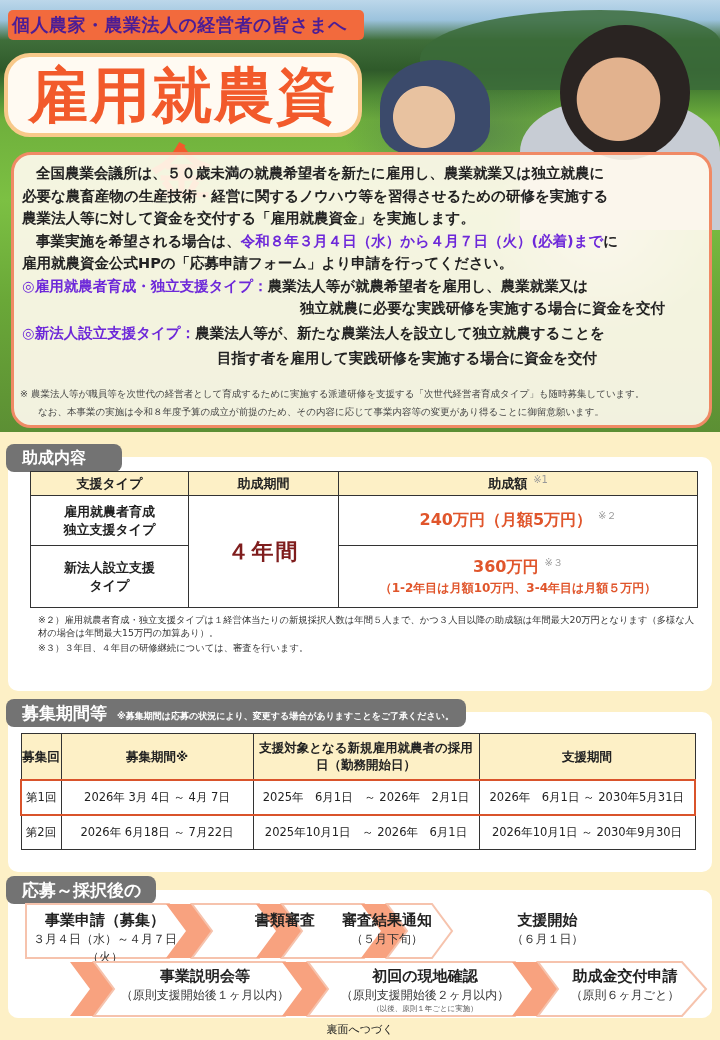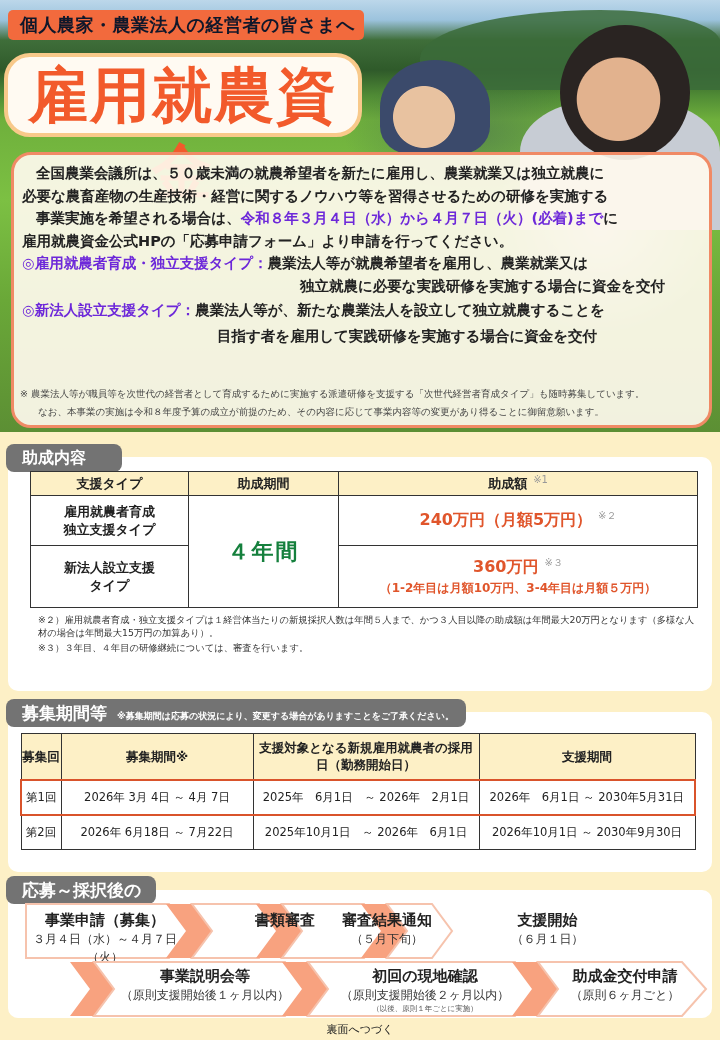--- a/index.html
+++ b/index.html
@@ -33,22 +33,22 @@
     border-radius: 50%;
     background: radial-gradient(circle at 45% 55%, #e2b28e 0 40%, transparent 41%), #2a2422;
   }
   .hero .shirt-b {
     position: absolute; left: 520px; top: 100px; width: 200px; height: 130px;
     border-radius: 40% 40% 0 0;
     background: #c7ccd4;
   }
   .tagline {
     position: absolute; left: 8px; top: 10px; height: 30px; width: 356px;
-    background: #f26a3d; color: #0f172a; border-radius: 5px;
-    font-weight: bold; font-size: 18px; line-height: 30px; padding-left: 12px;
+    background: #f26a3d; color: #4c1d95; border-radius: 5px;
+    font-weight: bold; font-size: 18px; line-height: 30px; padding-left: 4px;
     letter-spacing: 0.5px;
   }
   .main-title {
     position: absolute; left: 4px; top: 53px; width: 358px; height: 84px;
     background: #fffaf2; border-radius: 26px;
     border: 4px solid #f8c98a;
     color: #f25a2b; font-weight: bold; font-size: 60px; line-height: 76px;
     text-align: center; letter-spacing: 2px;
   }
   .intro-box {
@@ -84,21 +84,21 @@
 
   
   table { border-collapse: collapse; }
   .grant-table {
     position: absolute; left: 30px; top: 471px; width: 668px;
     font-size: 13px;
   }
   .grant-table th, .grant-table td { border: 1.5px solid #333; text-align: center; }
   .grant-table th { background: #fdf0c6; font-weight: bold; height: 24px; font-size: 13px; }
   .grant-table td.type { width: 158px; font-weight: bold; font-size: 13px; line-height: 18px; height: 50px; }
-  .grant-table td.period { width: 150px; color: #15803d; font-size: 22px; font-weight: bold; letter-spacing: 2px; }
+  .grant-table td.period { width: 150px; color: #7f1d1d; font-size: 22px; font-weight: bold; letter-spacing: 2px; }
   .grant-table td.amt { color: #e0552b; font-weight: bold; font-size: 16px; }
   .grant-table sup, .sm-note { color: #999; font-size: 10px; font-weight: normal; vertical-align: super; margin-left: 6px; }
   .grant-table .amt-sub { display: block; font-size: 12px; margin-top: 2px; }
 
   .foot-notes {
     position: absolute; left: 38px; top: 613px; width: 660px;
     font-size: 9.3px; line-height: 13px; color: #333;
   }
 
   
@@ -135,20 +135,21 @@
   <div class="person-b"></div>
 </div>
 
 <div class="tagline">個人農家・農業法人の経営者の皆さまへ</div>
 <div class="main-title">雇用就農資金</div>
 
 <div class="intro-box"></div>
 <div class="intro-text">
   <div class="p indent">全国農業会議所は、５０歳未満の就農希望者を新たに雇用し、農業就業又は独立就農に</div>
   <div class="p">必要な農畜産物の生産技術・経営に関するノウハウ等を習得させるための研修を実施する</div>
+  <div class="p">農業法人等に対して資金を交付する「雇用就農資金」を実施します。</div>
   <div class="p indent"><span>事業実施を希望される場合は、</span><span class="orange">令和８年３月４日（水）から４月７日（火）(必着)まで</span><span>に</span></div>
   <div class="p">雇用就農資金公式HPの「応募申請フォーム」より申請を行ってください。</div>
   <div class="type-line" style="padding-left:0;">
     <span class="orange">◎雇用就農者育成・独立支援タイプ：</span><span>農業法人等が就農希望者を雇用し、農業就業又は</span>
     <span class="cont" style="padding-left:278px;">独立就農に必要な実践研修を実施する場合に資金を交付</span>
   </div>
   <div class="type-line" style="padding-top:2px;">
     <span class="orange">◎新法人設立支援タイプ：</span><span>農業法人等が、新たな農業法人を設立して独立就農することを</span>
     <span class="cont" style="padding-left:195px; padding-top:3px;">目指す者を雇用して実践研修を実施する場合に資金を交付</span>
   </div>

